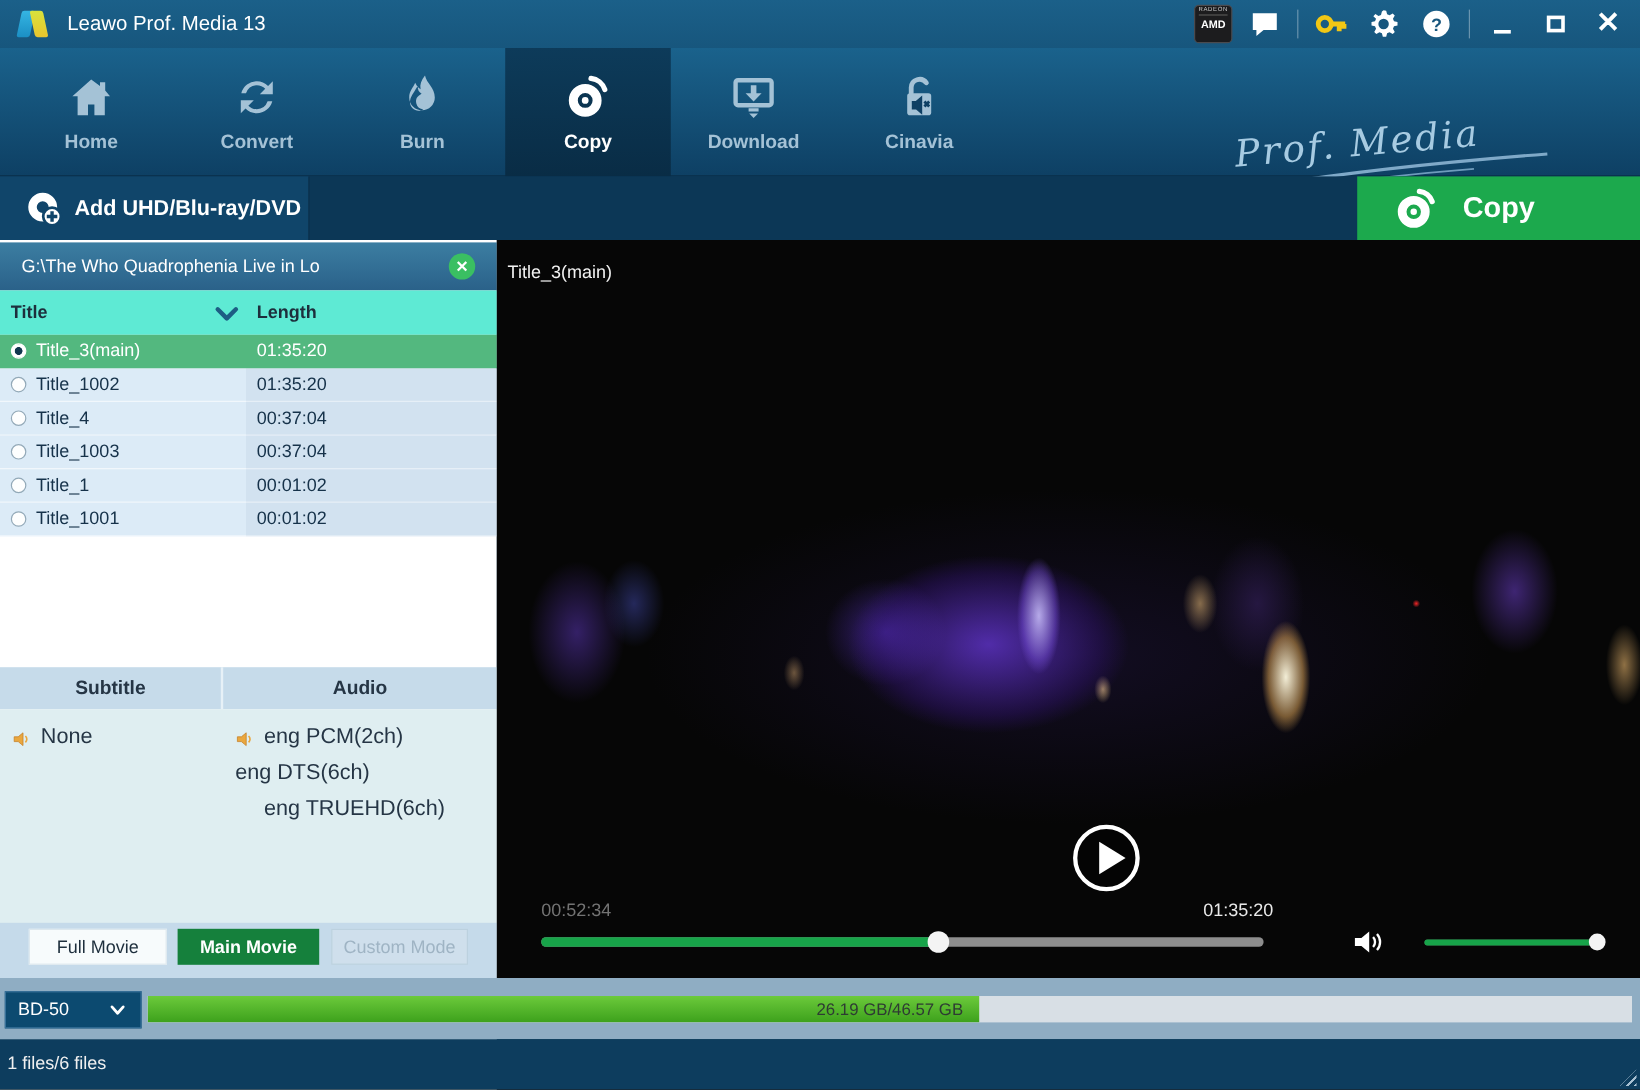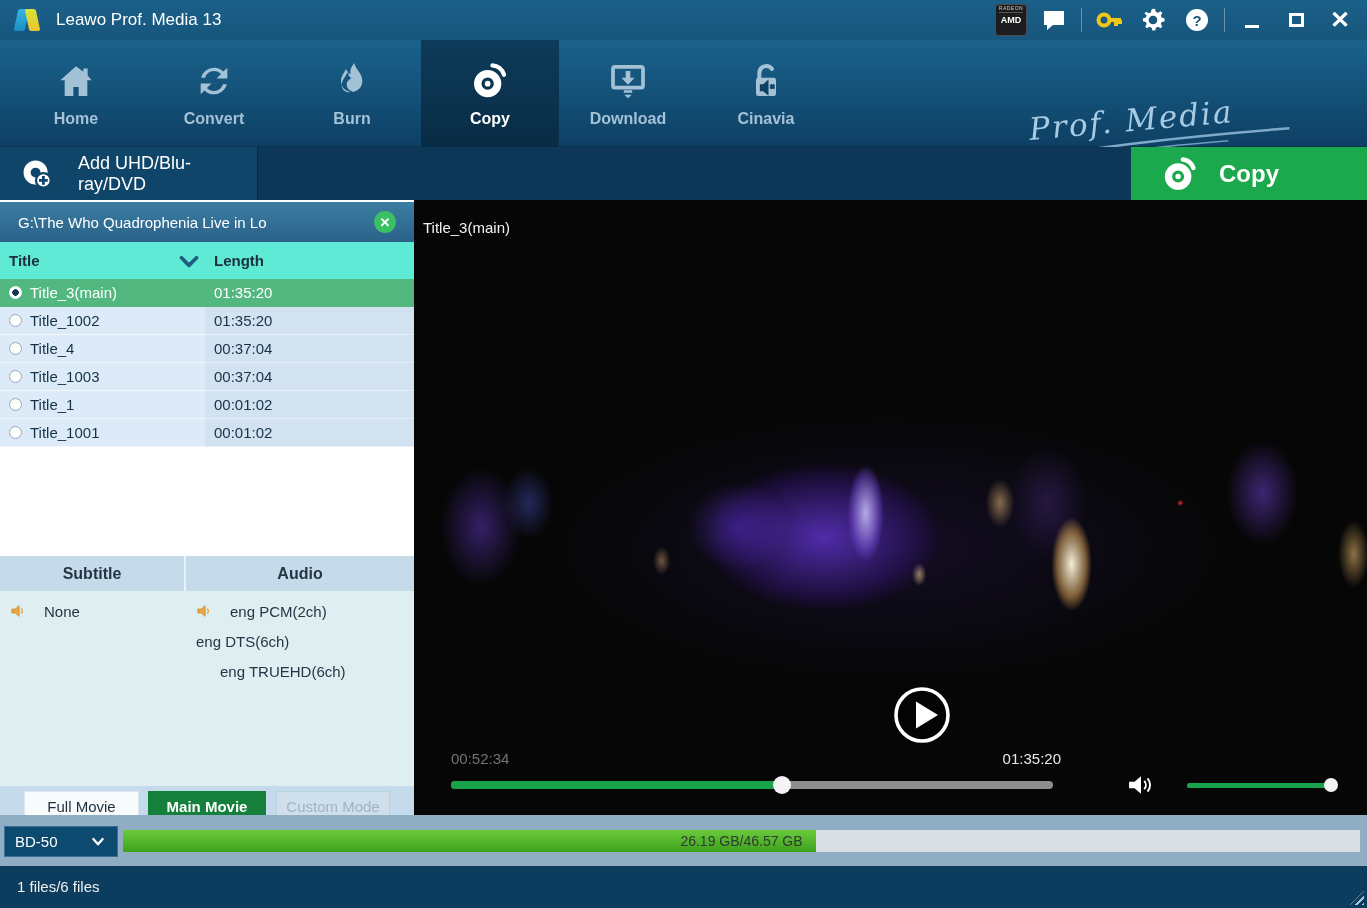--- a/index.html
+++ b/index.html
@@ -35,21 +35,21 @@
   .tab .tlabel { font-size:16px; font-weight:bold; }
   .tab.active { background:linear-gradient(#0d3b5a,#092c45); color:#fff; }
   .brand { position:absolute; right:70px; top:62px; width:330px; text-align:center; transform:rotate(-5deg); pointer-events:none; }
   .brand .btext { font-family:"DejaVu Serif", serif; font-style:italic; font-size:31px; color:#a7cbe2; letter-spacing:2px; }
   .brand svg { display:block; margin-top:-2px; }
 
   
   .toolbar { position:absolute; left:0; top:147px; width:1367px; height:53px; background:#0c3756; }
   .add-btn { position:absolute; left:0; top:0; width:258px; height:53px; background:#10456a; border-right:1px solid #092c45;
     display:flex; align-items:center; cursor:pointer; }
-  .add-btn .alabel { color:#fff; font-size:18px; font-weight:normal; margin-left:24px; }
+  .add-btn .alabel { color:#fff; font-size:18px; font-weight:bold; margin-left:8px; }
   .add-btn .aicon { margin-left:20px; }
   .copy-btn { position:absolute; right:0; top:0; width:236px; height:53px; background:#1ca94d;
     display:flex; align-items:center; cursor:pointer; }
   .copy-btn .clabel { color:#fff; font-size:24px; font-weight:bold; position:absolute; left:0; right:0; text-align:center; }
   .copy-btn .cicon { margin-left:30px; position:relative; }
 
   
   .left-panel { position:absolute; left:0; top:200px; width:414px; height:615px; background:#fff; }
   .disc-header { position:absolute; left:0; top:2px; width:414px; height:40px;
     background:linear-gradient(#3c7ea2,#2a6189); display:flex; align-items:center; }
@@ -68,27 +68,27 @@
   .tcell-len { flex:1; display:flex; align-items:center; padding-left:9px;
     background:#d2e2f0; border-bottom:1px solid rgba(255,255,255,.45); color:#16324a; font-size:15px; }
   .trow.selected .tcell-name, .trow.selected .tcell-len { background:#53b87f; color:#fff; border-bottom-color:#53b87f; }
   .radio { width:13px; height:13px; border-radius:50%; background:#fdfefe; border:1px solid #93a9b8; flex:0 0 auto; }
   .trow.selected .radio { border:1px solid #fff; background:radial-gradient(circle at 50% 50%, #11374f 0 3px, #fff 3.5px); }
 
   .tracks-header { position:absolute; left:0; top:356px; width:414px; height:35px; background:#c6dbea; display:flex; }
   .th-sub { width:186px; display:flex; align-items:center; justify-content:center; font-size:16px; font-weight:bold; color:#253545; border-right:2px solid #e7f1f7; }
   .th-aud { flex:1; display:flex; align-items:center; justify-content:center; font-size:16px; font-weight:bold; color:#253545; }
   .tracks-body { position:absolute; left:0; top:391px; width:414px; height:378px; background:#dfeef1; }
-  .track-item { position:absolute; display:flex; align-items:flex-start; gap:17px; font-size:15px; color:#253545; }
+  .track-item { position:absolute; display:flex; align-items:flex-end; gap:7px; font-size:18px; color:#253545; }
   .sub-none { left:10px; top:12px; }
   .aud-0 { left:196px; top:12px; }
   .aud-1 { left:196px; top:42px; }
   .aud-2 { left:196px; top:72px;margin-left:24px; }
 
-  .mode-row { position:absolute; left:0; top:586px; width:414px; height:46px; background:#c5daea; }
+  .mode-row { position:absolute; left:0; top:569px; width:414px; height:46px; background:#c5daea; }
   .mode-btn { position:absolute; top:5px; height:30px; display:flex; align-items:center; justify-content:center;
     font-size:15px; cursor:pointer; }
   .mode-full { left:24px; width:115px; background:#f7fbfc; border:1px solid #dde8ee; color:#1d2e3c; }
   .mode-main { left:148px; width:118px; background:#15803c; color:#fff; font-weight:bold; }
   .mode-custom { left:276px; width:114px; background:#cfdfec; border:1px solid #bcd1df; color:#9fb4c4; cursor:default; }
 
   
   .video { position:absolute; left:414px; top:200px; width:953px; height:615px; background:#060606; overflow:hidden; }
   .stage { position:absolute; left:0; top:150px; width:953px; height:340px;
     background:
@@ -123,21 +123,21 @@
   .capacity-band { position:absolute; left:0; top:815px; width:1367px; height:51px; background:#8fadc3; }
   .disc-select { position:absolute; left:4px; top:11px; width:114px; height:31px; background:#0c4a70; border:1px solid #37719a;
     display:flex; align-items:center; color:#fff; font-size:15px; cursor:pointer; }
   .disc-select .dlabel { margin-left:10px; }
   .disc-select .dchev { position:absolute; right:12px; top:9px; }
   .capacity-bar { position:absolute; left:123px; top:15px; width:1237px; height:22px; background:#d8dfe5; overflow:hidden; }
   .capacity-fill { height:22px; background:linear-gradient(#6cca3b,#3da11c); }
   .capacity-label { position:absolute; left:0; top:0; width:1237px; height:22px; text-align:center; line-height:22px;
     font-size:14px; color:#2e3b33; }
   .statusbar { position:absolute; left:0; top:866px; width:1367px; height:42px; background:#0d3d5e; }
-  .status-text { position:absolute; left:17px; top:12px; color:#f0f0f0; font-size:15px; }
+  .status-text { position:absolute; left:6px; top:12px; color:#f0f0f0; font-size:15px; }
   .resize-grip { position:absolute; right:3px; bottom:3px; width:14px; height:14px;
     background:repeating-linear-gradient(135deg, transparent 0 3px, #a8c0d2 3px 5px);
     clip-path:polygon(100% 0, 100% 100%, 0 100%); }
 
   svg { display:block; }
 </style>
 </head>
 <body>
 
 <div class="app">

